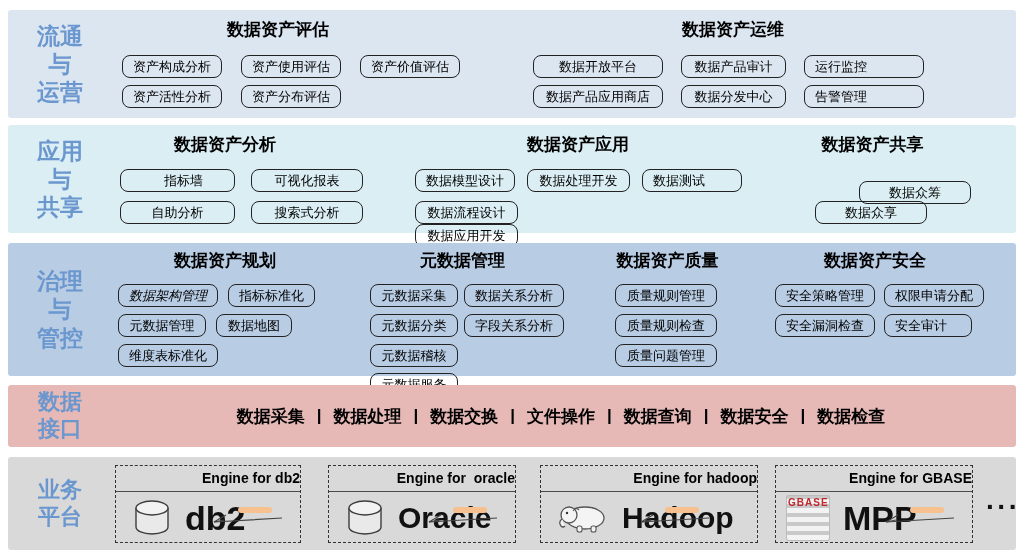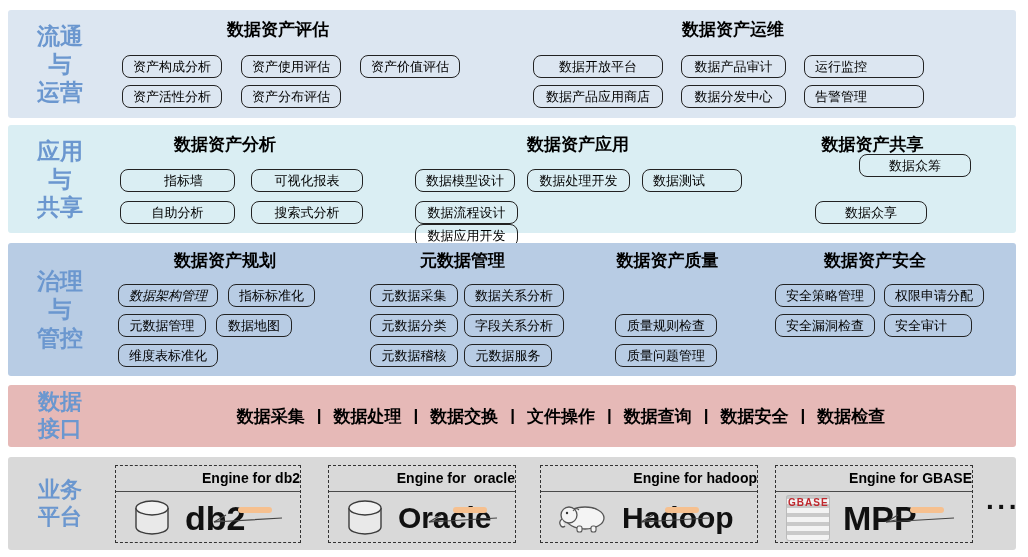--- a/index.html
+++ b/index.html
@@ -92,21 +92,21 @@
       <span class="chip" style="min-width:95px;">数据模型设计</span>
       <span class="chip" style="min-width:103px;">数据处理开发</span>
       <span class="chip" style="min-width:100px;justify-content:flex-start;">数据测试</span>
     </div>
     <div class="row" style="left:407px;top:76px;gap:0;flex-direction:column;">
       <span class="chip" style="min-width:95px;">数据流程设计</span>
       <span class="chip" style="min-width:103px;">数据应用开发</span>
     </div>
 
     <div class="gtitle" style="left:792px;top:8px;width:145px;">数据资产共享</div>
-    <div class="row" style="left:807px;top:29px;padding-left:44px;">
+    <div class="row" style="left:807px;top:56px;padding-left:44px;">
       <span class="chip" style="min-width:112px;">数据众筹</span>
     </div>
     <div class="row" style="left:807px;top:76px;">
       <span class="chip" style="min-width:112px;">数据众享</span>
     </div>
   </section>
 
   <section class="band" id="band3">
     <div class="side-label">
       <span>治理</span>
@@ -129,26 +129,29 @@
 
     <div class="gtitle" style="left:352px;top:6px;width:205px;">元数据管理</div>
     <div class="row" style="left:362px;top:41px;gap:6px;">
       <span class="chip" style="min-width:88px;">元数据采集</span>
       <span class="chip" style="min-width:96px;">数据关系分析</span>
     </div>
     <div class="row" style="left:362px;top:71px;gap:6px;">
       <span class="chip" style="min-width:88px;">元数据分类</span>
       <span class="chip" style="min-width:96px;">字段关系分析</span>
     </div>
-    <div class="row" style="left:362px;top:101px;gap:6px;">
+    <div class="row" style="left:362px;top:101px;gap:6px;flex-direction:column;">
       <span class="chip" style="min-width:88px;">元数据稽核</span>
       <span class="chip" style="min-width:88px;">元数据服务</span>
     </div>
 
     <div class="gtitle" style="left:592px;top:6px;width:135px;">数据资产质量</div>
+    <div class="row" style="left:607px;top:41px;">
+      <span class="chip" style="min-width:102px;">质量规则管理</span>
+    </div>
     <div class="row" style="left:607px;top:71px;">
       <span class="chip" style="min-width:102px;">质量规则检查</span>
     </div>
     <div class="row" style="left:607px;top:101px;">
       <span class="chip" style="min-width:102px;">质量问题管理</span>
     </div>
 
     <div class="gtitle" style="left:757px;top:6px;width:220px;">数据资产安全</div>
     <div class="row" style="left:767px;top:41px;gap:9px;">
       <span class="chip" style="min-width:96px;">安全策略管理</span>

